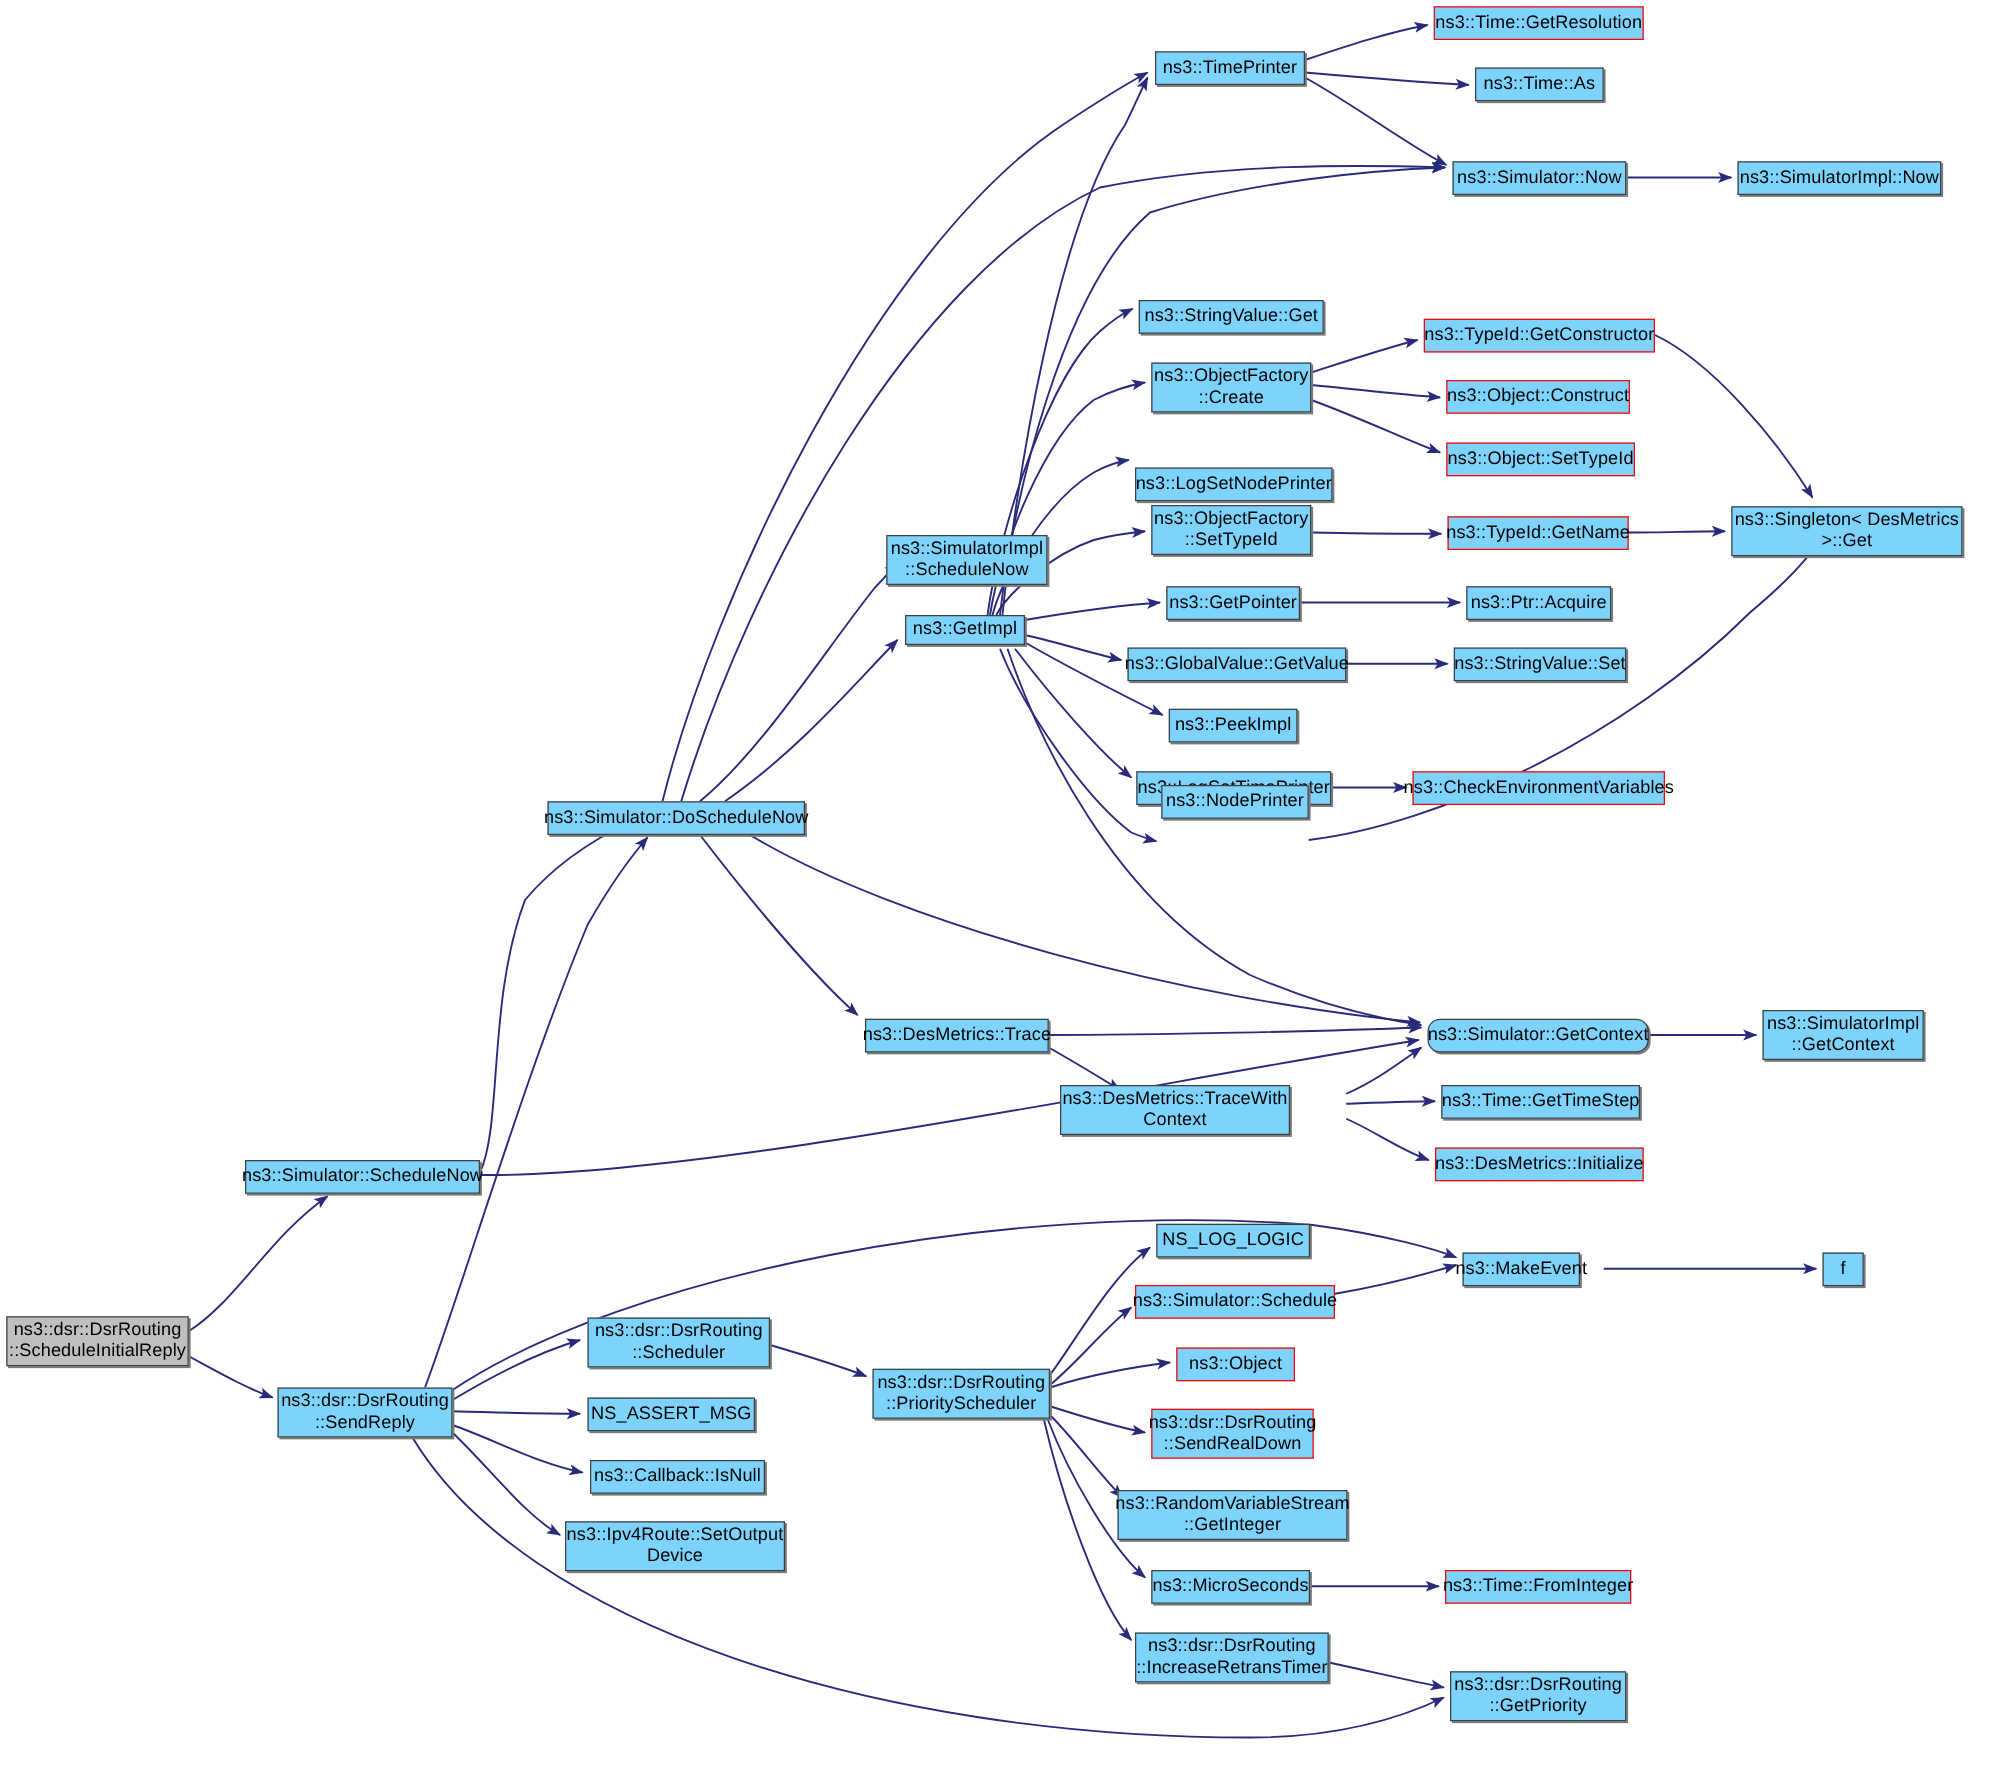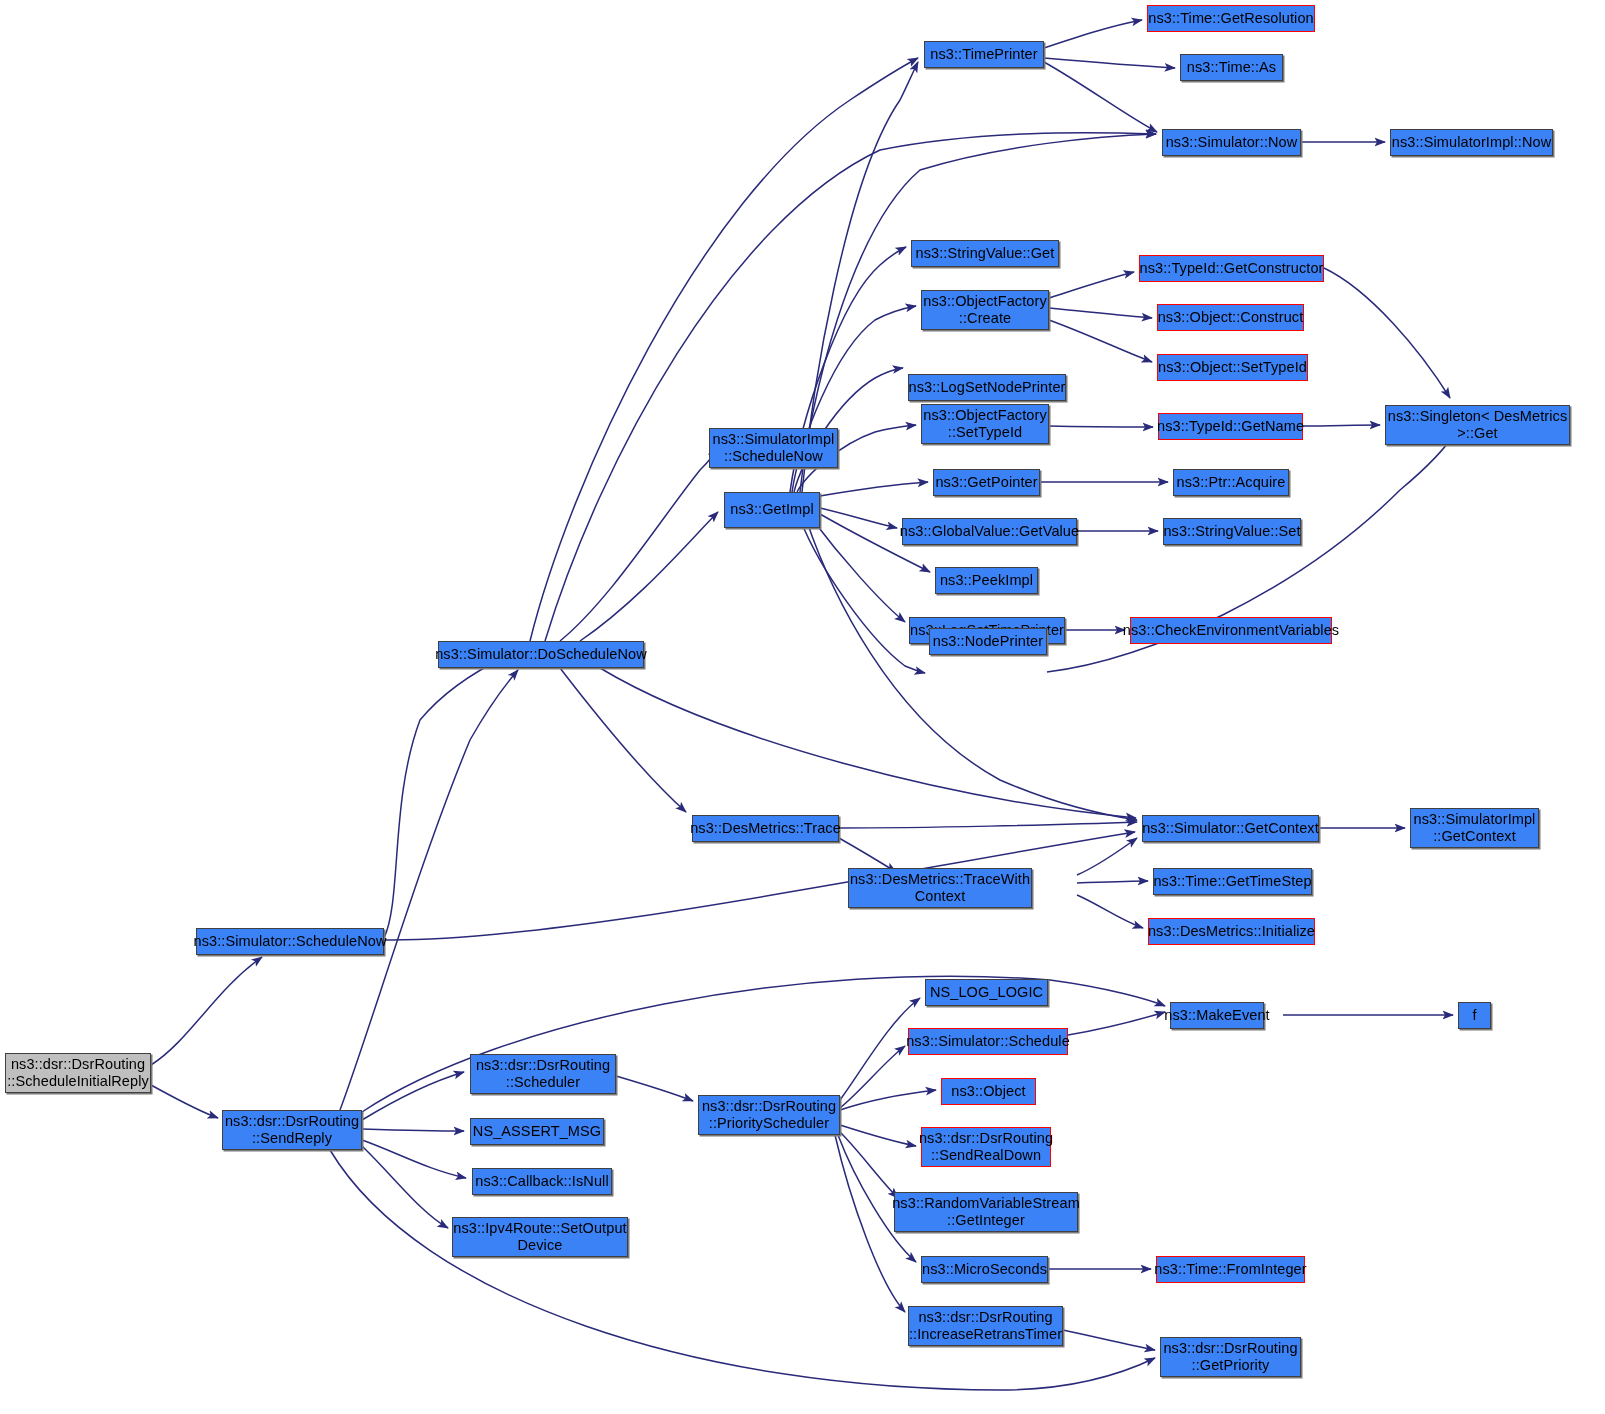--- a/index.html
+++ b/index.html
@@ -24,21 +24,21 @@
     height: 1414px;
     pointer-events: none;
   }
   .node {
     position: absolute;
     box-sizing: border-box;
     display: flex;
     align-items: center;
     justify-content: center;
     text-align: center;
-    background: #3b82f6;
+    background: #7dd3fc;
     border: 1px solid #404040;
     color: #000000;
     font-size: 14.5px;
     line-height: 1.18;
     letter-spacing: 0.1px;
     white-space: pre-line;
     box-shadow: 1.5px 1.5px 0 0 #7a7a7a;
     cursor: pointer;
   }
   .node.red {
@@ -137,21 +137,21 @@
       <div class="node plain" style="left: 470px; top: 1054px; width: 146px; height: 40px;">ns3::dsr::DsrRouting
 ::Scheduler</div>
       <div class="node plain" style="left: 470px; top: 1118px; width: 134px; height: 27px;">NS_ASSERT_MSG</div>
       <div class="node plain" style="left: 472px; top: 1168px; width: 140px; height: 27px;">ns3::Callback::IsNull</div>
       <div class="node plain" style="left: 452px; top: 1217px; width: 176px; height: 40px;">ns3::Ipv4Route::SetOutput
 Device</div>
       <div class="node plain" style="left: 698px; top: 1095px; width: 142px; height: 40px;">ns3::dsr::DsrRouting
 ::PriorityScheduler</div>
       <div class="node plain" style="left: 709px; top: 428px; width: 129px; height: 40px;">ns3::SimulatorImpl
 ::ScheduleNow</div>
-      <div class="node plain" style="left: 724px; top: 492px; width: 96px; height: 36px;">ns3::GetImpl</div>
+      <div class="node plain" style="left: 724px; top: 492px; width: 96px; height: 24px;">ns3::GetImpl</div>
       <div class="node plain" style="left: 924px; top: 41px; width: 120px; height: 27px;">ns3::TimePrinter</div>
       <div class="node plain" style="left: 911px; top: 240px; width: 148px; height: 27px;">ns3::StringValue::Get</div>
       <div class="node plain" style="left: 921px; top: 290px; width: 128px; height: 40px;">ns3::ObjectFactory
 ::Create</div>
       <div class="node plain" style="left: 908px; top: 354px; width: 158px; height: 27px; margin-top: 20px;">ns3::LogSetNodePrinter</div>
       <div class="node plain" style="left: 921px; top: 404px; width: 128px; height: 40px;">ns3::ObjectFactory
 ::SetTypeId</div>
       <div class="node plain" style="left: 933px; top: 469px; width: 107px; height: 27px;">ns3::GetPointer</div>
       <div class="node plain" style="left: 902px; top: 518px; width: 175px; height: 27px;">ns3::GlobalValue::GetValue</div>
       <div class="node plain" style="left: 935px; top: 567px; width: 103px; height: 27px;">ns3::PeekImpl</div>
@@ -166,21 +166,21 @@
       <div class="node red" style="left: 1158px; top: 413px; width: 145px; height: 27px;">ns3::TypeId::GetName</div>
       <div class="node plain" style="left: 1173px; top: 469px; width: 116px; height: 27px;">ns3::Ptr::Acquire</div>
       <div class="node plain" style="left: 1163px; top: 518px; width: 138px; height: 27px;">ns3::StringValue::Set</div>
       <div class="node red" style="left: 1130px; top: 617px; width: 202px; height: 27px;">ns3::CheckEnvironmentVariables</div>
       <div class="node plain" style="left: 1390px; top: 129px; width: 163px; height: 27px;">ns3::SimulatorImpl::Now</div>
       <div class="node plain" style="left: 1385px; top: 405px; width: 185px; height: 40px;">ns3::Singleton&lt; DesMetrics
 &gt;::Get</div>
       <div class="node plain" style="left: 692px; top: 815px; width: 147px; height: 27px;">ns3::DesMetrics::Trace</div>
       <div class="node plain" style="left: 848px; top: 868px; width: 184px; height: 40px;">ns3::DesMetrics::TraceWith
 Context</div>
-      <div class="node plain" style="left: 1142px; top: 815px; width: 177px; height: 27px;">ns3::Simulator::GetContext</div>
+      <div class="node plain" style="left: 1142px; top: 815px; width: 177px; height: 27px; border-radius: 10px;">ns3::Simulator::GetContext</div>
       <div class="node plain" style="left: 1410px; top: 808px; width: 129px; height: 40px;">ns3::SimulatorImpl
 ::GetContext</div>
       <div class="node plain" style="left: 1153px; top: 868px; width: 159px; height: 27px;">ns3::Time::GetTimeStep</div>
       <div class="node red" style="left: 1148px; top: 918px; width: 167px; height: 27px;">ns3::DesMetrics::Initialize</div>
       <div class="node plain" style="left: 925px; top: 979px; width: 123px; height: 27px;">NS_LOG_LOGIC</div>
       <div class="node red" style="left: 908px; top: 1028px; width: 160px; height: 27px;">ns3::Simulator::Schedule</div>
       <div class="node red" style="left: 941px; top: 1078px; width: 95px; height: 27px;">ns3::Object</div>
       <div class="node red" style="left: 921px; top: 1127px; width: 130px; height: 40px;">ns3::dsr::DsrRouting
 ::SendRealDown</div>
       <div class="node plain" style="left: 894px; top: 1192px; width: 184px; height: 40px;">ns3::RandomVariableStream

